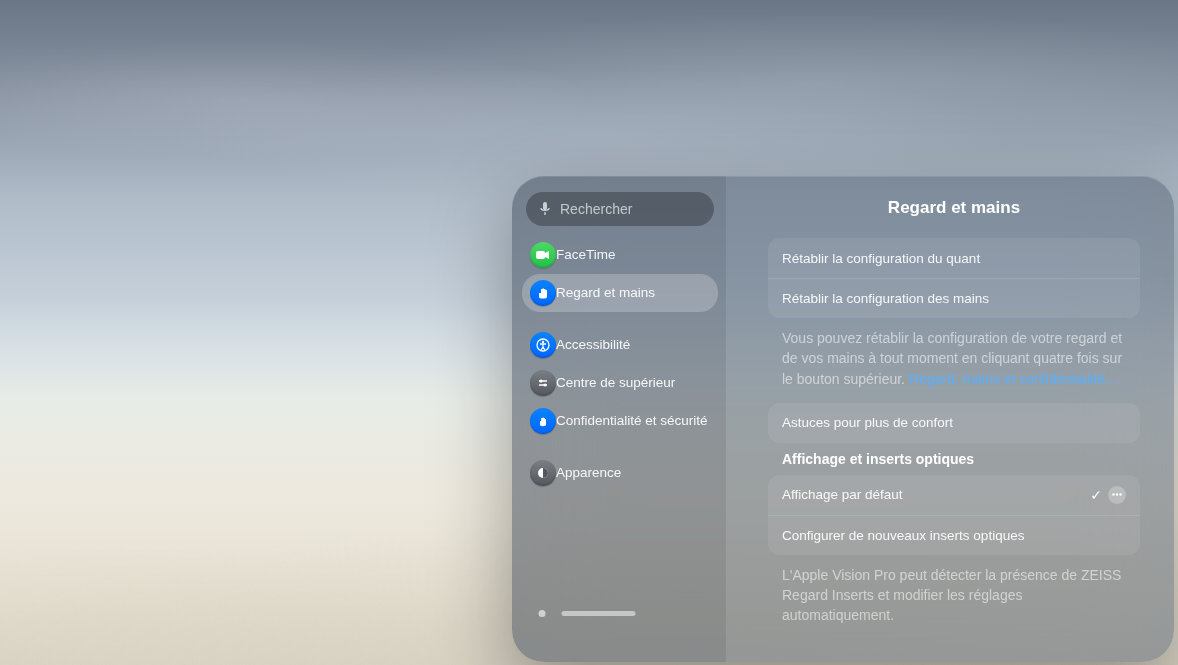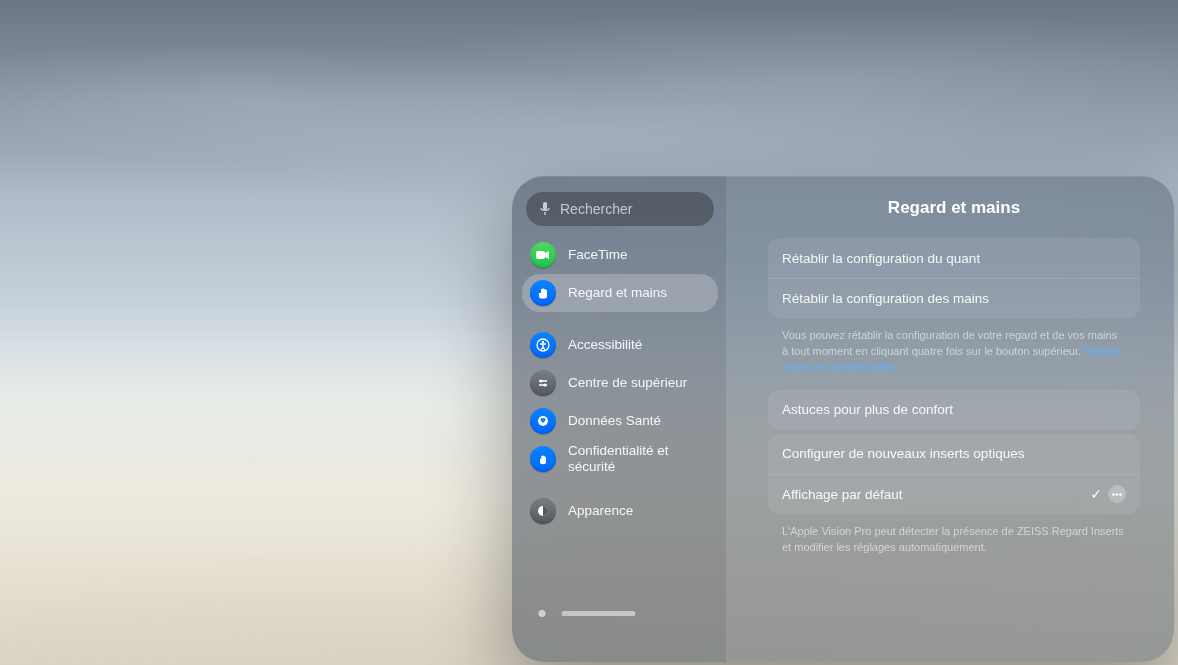--- a/index.html
+++ b/index.html
@@ -126,21 +126,20 @@
     .sidebar-group + .sidebar-group {
       margin-top: 14px;
     }
 
     .sidebar-item {
       display: flex;
       align-items: center;
       height: 38px;
       border-radius: 18px;
       padding: 0 8px;
-      gap: 12px;
       color: rgba(255,255,255,0.92);
       cursor: pointer;
       line-height: 1.15;
     }
 
     .sidebar-item.selected {
       background: rgba(255,255,255,0.22);
     }
 
     .sidebar-item.tall {
@@ -235,21 +234,21 @@
       display: flex;
       align-items: center;
       justify-content: center;
       color: #fff;
       font-size: 9px;
       letter-spacing: 1px;
       cursor: pointer;
     }
 
     .footer-text {
-      font-size: 11px;
+      font-size: 14px;
       line-height: 1.45;
       color: rgba(255,255,255,0.55);
       padding: 6px 14px 14px 14px;
     }
 
     .footer-text a {
       color: #5ab0ff;
       text-decoration: none;
     }
 
@@ -363,29 +362,20 @@
               <svg width="14" height="14" viewBox="0 0 14 14">
                   <line x1="3" y1="5" x2="11" y2="5" stroke="#fff" stroke-width="1.5"></line>
                   <circle cx="5" cy="5" r="1.6" fill="#fff"></circle>
                   <line x1="3" y1="9" x2="11" y2="9" stroke="#fff" stroke-width="1.5"></line>
                   <circle cx="9" cy="9" r="1.6" fill="#fff"></circle>
                 </svg>
             </span>
             <span class="sidebar-label">Centre de supérieur</span>
           </div>
           <div class="sidebar-item">
-            <span class="sidebar-icon ic-health">
-              <svg width="14" height="14" viewBox="0 0 14 14">
-                  <circle cx="7" cy="7" r="5" fill="#fff"></circle>
-                  <path d="M5 7 C3 4, 7 3, 7 5 C7 3, 11 4, 9 7 L7 9 Z" fill="#0a84ff"></path>
-                </svg>
-            </span>
-            <span class="sidebar-label">Données Santé</span>
-          </div>
-          <div class="sidebar-item">
             <span class="sidebar-icon ic-privacy">
               <svg width="14" height="14" viewBox="0 0 14 14">
                   <path d="M4 7 L4 11 C4 12.5 10 12.5 10 11 L10 5 L8.8 5 L8.8 4 L7.6 4 L7.6 3.5 L6.4 3.5 L6.4 4 L5.2 4 L5.2 7 Z" fill="#fff"></path>
                 </svg>
             </span>
             <span class="sidebar-label">Confidentialité et sécurité</span>
           </div>
         </div>
 
         <div class="sidebar-group">
@@ -417,37 +407,38 @@
       <div class="footer-text">
         <span>Vous pouvez rétablir la configuration de votre regard et de vos mains à tout moment en cliquant quatre fois sur le bouton supérieur. </span><a href="#">Regard, mains et confidentialité...</a>
       </div>
 
       <div class="list-group">
         <div class="list-row">
           <span>Astuces pour plus de confort</span>
         </div>
       </div>
 
+      <div class="section-header">Affichage et inserts optiques</div>
       <div class="list-group">
-        <div class="list-row">
-          <span>Configurer de nouveaux inserts optiques</span>
-        </div>
         <div class="list-row">
           <span>Affichage par défaut</span>
           <span class="row-accessory">
             <span class="checkmark">✓</span>
             <span class="more-btn">
               <svg width="10" height="3" viewBox="0 0 10 3">
                   <circle cx="1.5" cy="1.5" r="1.2" fill="#fff"></circle>
                   <circle cx="5" cy="1.5" r="1.2" fill="#fff"></circle>
                   <circle cx="8.5" cy="1.5" r="1.2" fill="#fff"></circle>
                 </svg>
             </span>
           </span>
         </div>
+        <div class="list-row">
+          <span>Configurer de nouveaux inserts optiques</span>
+        </div>
       </div>
       <div class="footer-text">L'Apple Vision Pro peut détecter la présence de ZEISS Regard Inserts et modifier les réglages automatiquement.</div>
 
     </div>
 
     <div class="content-fade"></div>
 
   </div>
 
   <div class="window-handle">

